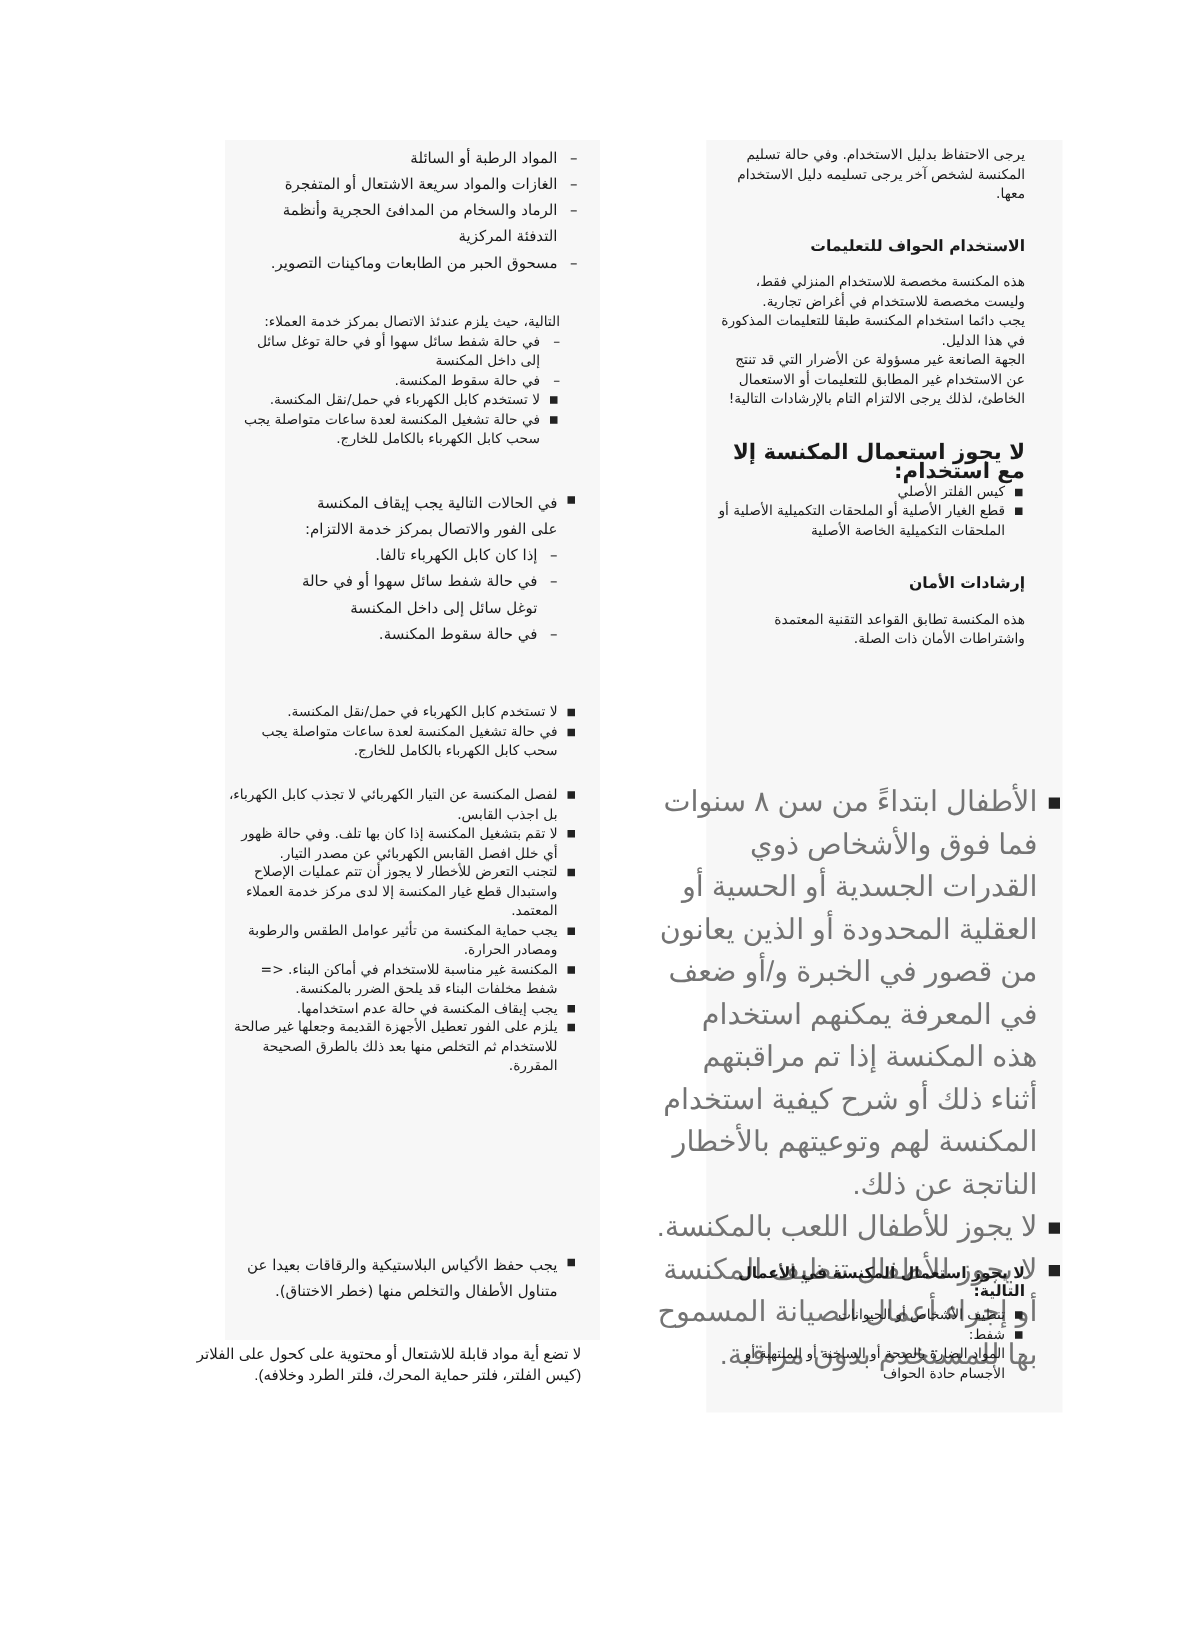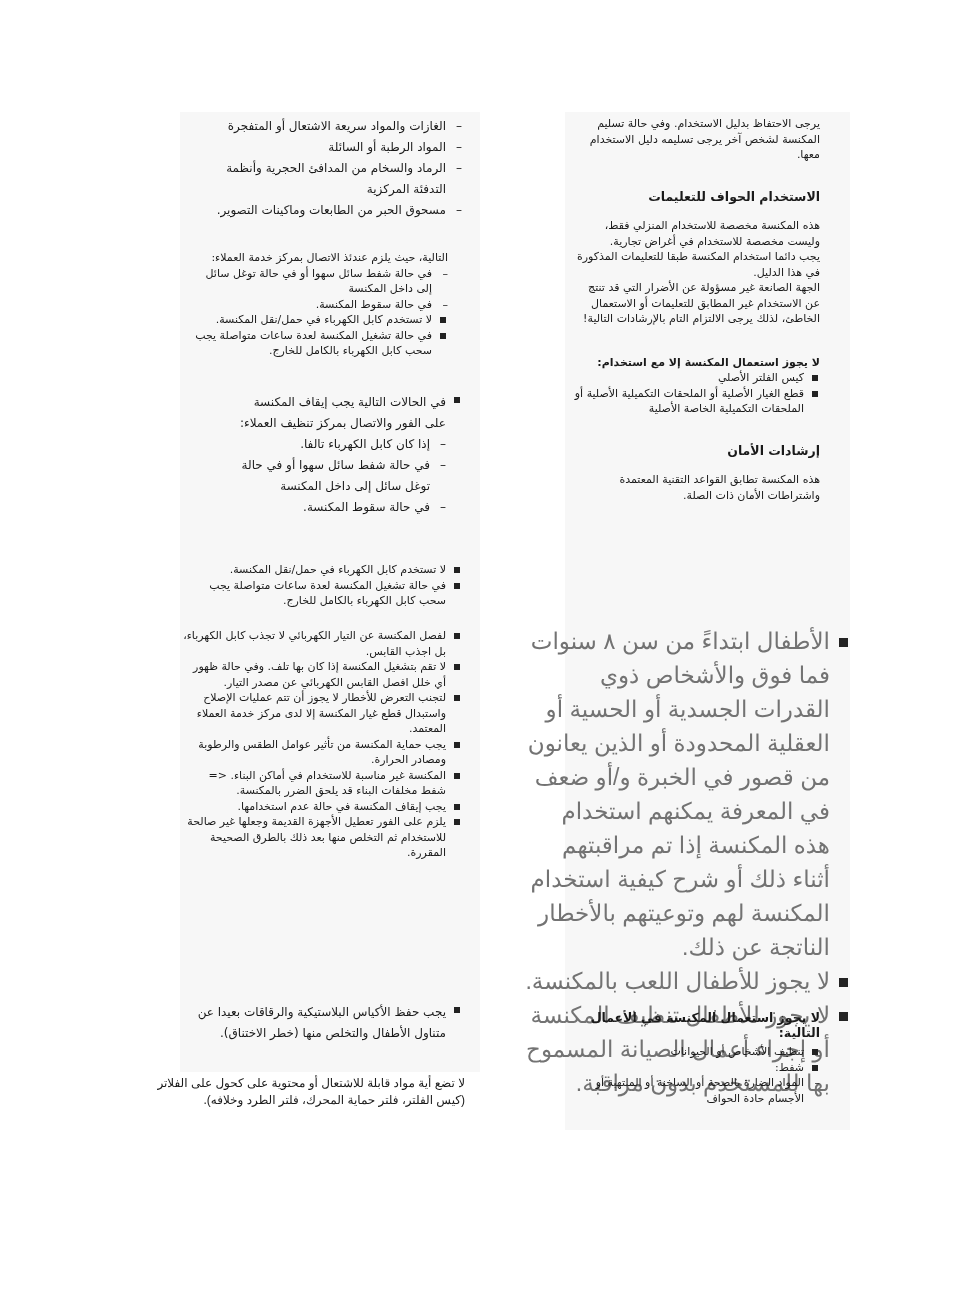--- a/index.html
+++ b/index.html
@@ -3,21 +3,21 @@
   <meta charset="utf-8">
   <style>
     * { box-sizing: border-box; margin: 0; padding: 0; }
     html, body { width: 958px; height: 1310px; background: #ffffff; overflow: hidden; }
     body { position: relative; font-family: "DejaVu Sans", sans-serif; color: #1a1a1a; }
     .col { position: absolute; direction: rtl; text-align: right; }
     .panel { position: absolute; background: #f7f7f7; }
     p, li, h2, .line { direction: rtl; }
     .small { font-size: 11px; line-height: 15.5px; }
     .h2 { font-size: 12.5px; font-weight: bold; margin: 26px 0 14px 0; }
-    .h3 { font-size: 11px; font-weight: bold; }
+    .h3 { font-size: 17px; font-weight: bold; }
     ul { list-style: none; }
     li.sq { position: relative; padding-right: 16px; }
     li.sq::before { content: ""; position: absolute; right: 2px; top: 5px; width: 6px; height: 6px; background: #222; }
     li.dash { position: relative; padding-right: 16px; }
     li.dash::before { content: "–"; position: absolute; right: 0; top: 0; }
     .big { font-family: "Liberation Sans", sans-serif; font-size: 23px; line-height: 34px; color: #737373; }
     .big li.sq::before { width: 9px; height: 9px; top: 14px; right: -18px; }
     .big li.sq { padding-right: 0; }
     .med { font-size: 12px; line-height: 21px; }
     .footer { font-family: "Liberation Sans", sans-serif; font-size: 12px; line-height: 17px; }
@@ -60,42 +60,42 @@
   <p class="h3" style="font-size:12.5px; line-height:15px;">لا يجوز استعمال المكنسة في الأعمال التالية:</p>
   <ul style="margin-top:4px;">
     <li class="sq">تنظيف الأشخاص أو الحيوانات</li>
     <li class="sq">شفط:</li>
     <li class="dash">المواد الضارة بالصحة أو الساخنة أو الملتهبة أو الأجسام حادة الحواف</li>
   </ul>
 </div>
 
 <div class="col med" style="left:190px; top:116px; width:272px;">
   <ul>
+    <li class="dash">المواد الرطبة أو السائلة</li>
     <li class="dash">الغازات والمواد سريعة الاشتعال أو المتفجرة</li>
-    <li class="dash">المواد الرطبة أو السائلة</li>
     <li class="dash">الرماد والسخام من المدافئ الحجرية وأنظمة التدفئة المركزية</li>
     <li class="dash">مسحوق الحبر من الطابعات وماكينات التصوير.</li>
   </ul>
 </div>
 
 <div class="col small" style="left:190px; top:250px; width:258px;">
   <p>التالية، حيث يلزم عندئذ الاتصال بمركز خدمة العملاء:</p>
   <ul>
     <li class="dash">في حالة شفط سائل سهوا أو في حالة توغل سائل إلى داخل المكنسة</li>
     <li class="dash">في حالة سقوط المكنسة.</li>
   </ul>
   <ul>
     <li class="sq">لا تستخدم كابل الكهرباء في حمل/نقل المكنسة.</li>
     <li class="sq">في حالة تشغيل المكنسة لعدة ساعات متواصلة يجب سحب كابل الكهرباء بالكامل للخارج.</li>
   </ul>
 </div>
 
 <div class="col med" style="left:230px; top:392px; width:232px;">
   <ul>
-    <li class="sq">في الحالات التالية يجب إيقاف المكنسة على الفور والاتصال بمركز تنظيف العملاء:</li>
+    <li class="sq">في الحالات التالية يجب إيقاف المكنسة على الفور والاتصال بمركز خدمة الالتزام:</li>
   </ul>
   <ul style="padding-right:16px;">
     <li class="dash">إذا كان كابل الكهرباء تالفا.</li>
     <li class="dash">في حالة شفط سائل سهوا أو في حالة توغل سائل إلى داخل المكنسة</li>
     <li class="dash">في حالة سقوط المكنسة.</li>
   </ul>
 </div>
 
 <div class="col small" style="left:190px; top:562px; width:272px;">
   <ul>

